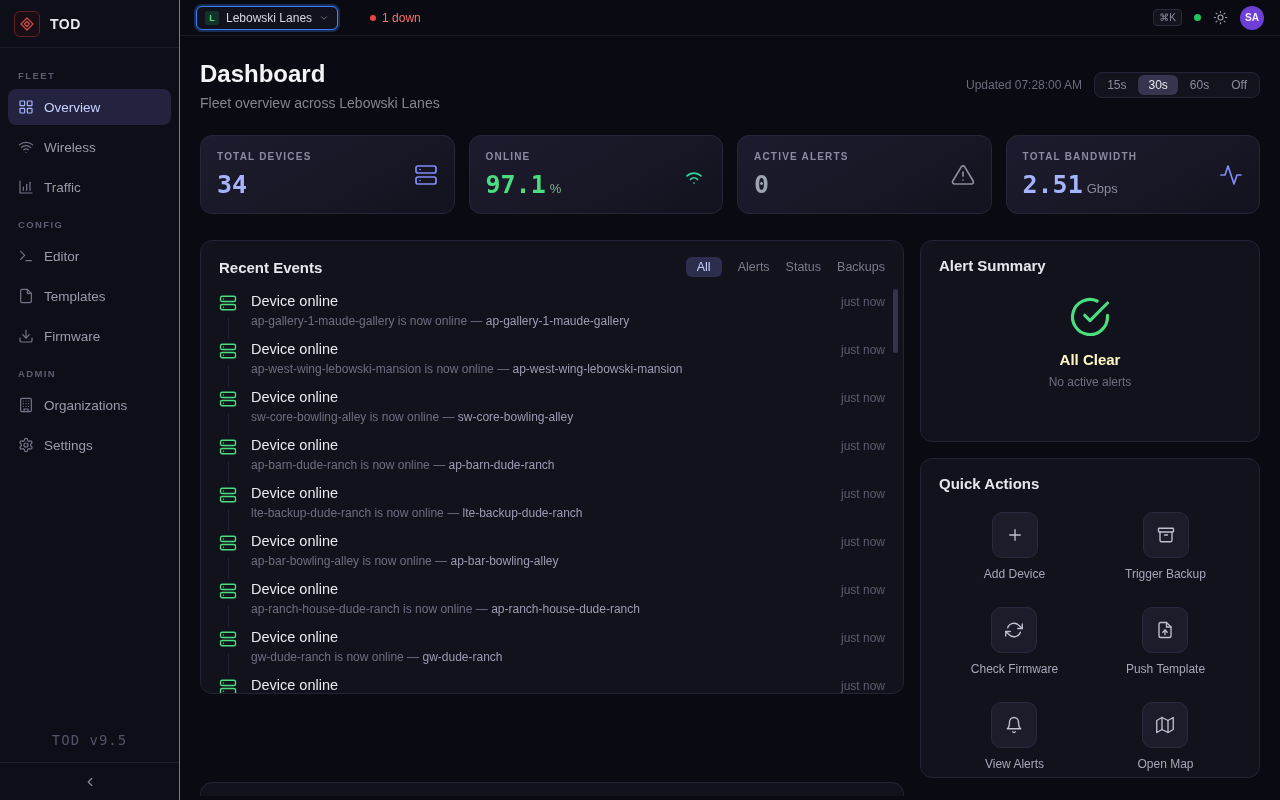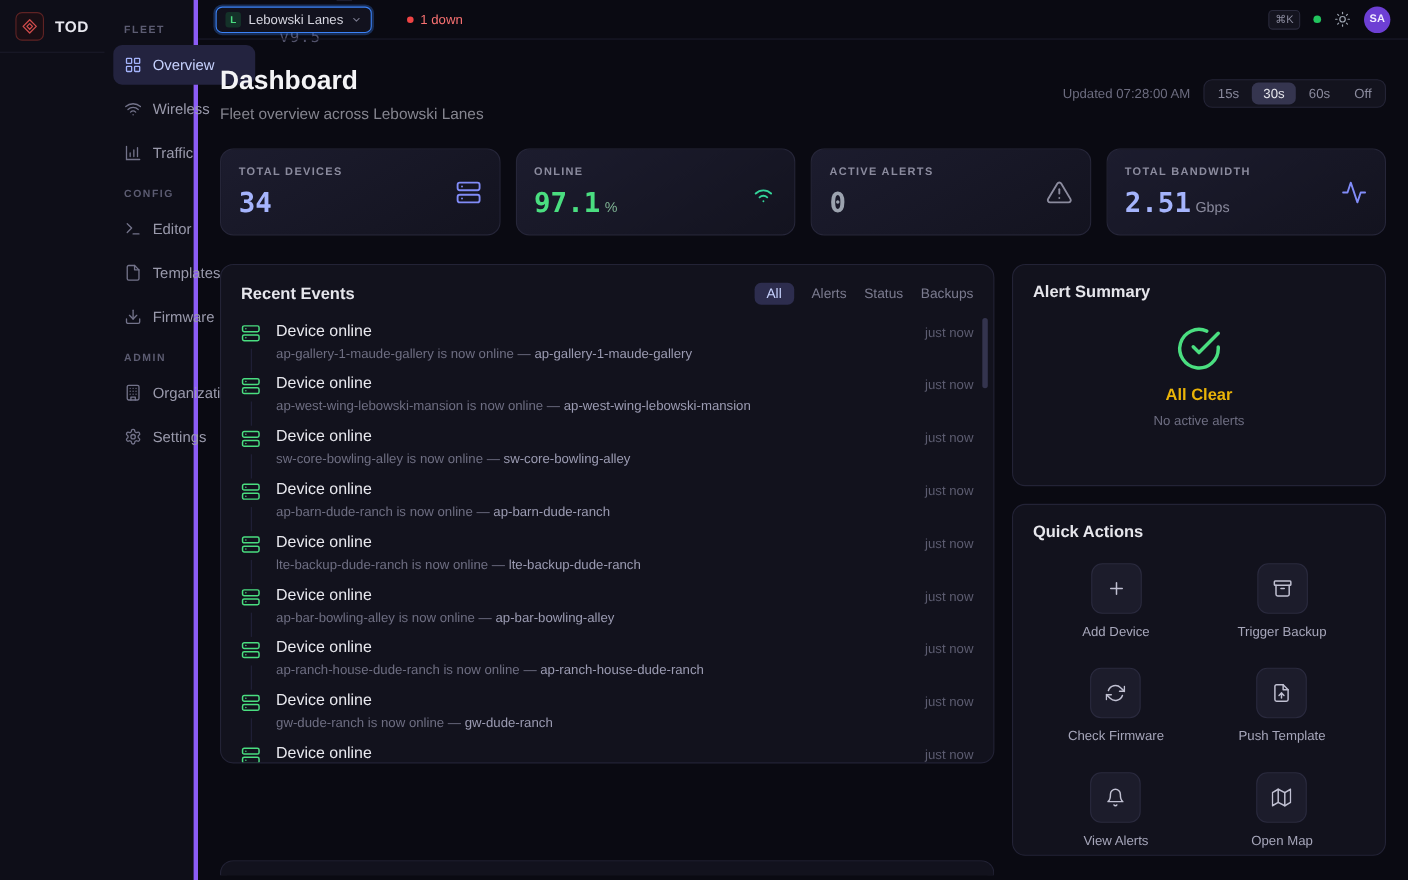--- a/index.html
+++ b/index.html
@@ -6,21 +6,21 @@
   html,body { width:1280px; height:800px; overflow:hidden; }
   body {
     background:#0a0a12; color:#ececf1;
     font-family:"Liberation Sans", sans-serif;
     display:flex; font-size:13px;
   }
   svg { display:block; }
 
   
   .sidebar { width:180px; min-width:180px; height:800px; background:#0e0e18;
-    border-right:4px solid #8b5cf6; display:flex; flex-direction:row; }
+    border-right:1px solid #8b5cf6; display:flex; flex-direction:column; }
   .brand { height:48px; display:flex; align-items:center; gap:10px; padding:0 14px;
     border-bottom:1px solid #1b1b2a; }
   .logo { width:26px; height:26px; border:1px solid #5f2324; background:#190e14;
     border-radius:6px; display:grid; place-items:center; color:#cf4b4b; }
   .brand-name { font-weight:700; font-size:14px; letter-spacing:.5px; color:#e8e8ef; }
   .nav { flex:1; padding:14px 8px 0; }
   .nav-title { font-size:9.5px; letter-spacing:1.4px; color:#5c5c72; font-weight:700;
     padding:0 10px; margin:14px 0 8px; }
   .nav-title:first-child { margin-top:8px; }
   .nav-item { display:flex; align-items:center; gap:10px; height:36px; padding:0 10px;
@@ -110,21 +110,21 @@
     border-radius:3px; background:#34344e; cursor:grab; }
 
   
   .stub-card { margin-top:88px; height:14px; background:#12121d; border:1px solid #232336;
     border-bottom:none; border-radius:12px 12px 0 0; }
 
   
   .alert-card { height:202px; }
   .alert-center { text-align:center; padding-top:22px; }
   .alert-check { color:#4ade80; display:inline-block; }
-  .alert-status { margin-top:10px; font-size:15px; font-weight:600; color:#eab308; }
+  .alert-status { margin-top:10px; font-size:15px; font-weight:600; color:#fef9c3; }
   .alert-note { margin-top:7px; font-size:12px; color:#6e6e82; }
 
   
   .qa-card { margin-top:16px; height:320px; }
   .qa-grid { margin-top:20px; display:grid; grid-template-columns:1fr 1fr; row-gap:26px; justify-items:center; }
   .qa { display:flex; flex-direction:column; align-items:center; gap:9px; cursor:pointer; }
   .qa-icon { width:46px; height:46px; border-radius:10px; background:#1c1c2b; border:1px solid #2a2a3e;
     display:grid; place-items:center; color:#c0c0d2; }
   .qa-label { font-size:12px; color:#a6a6ba; }
 </style>

